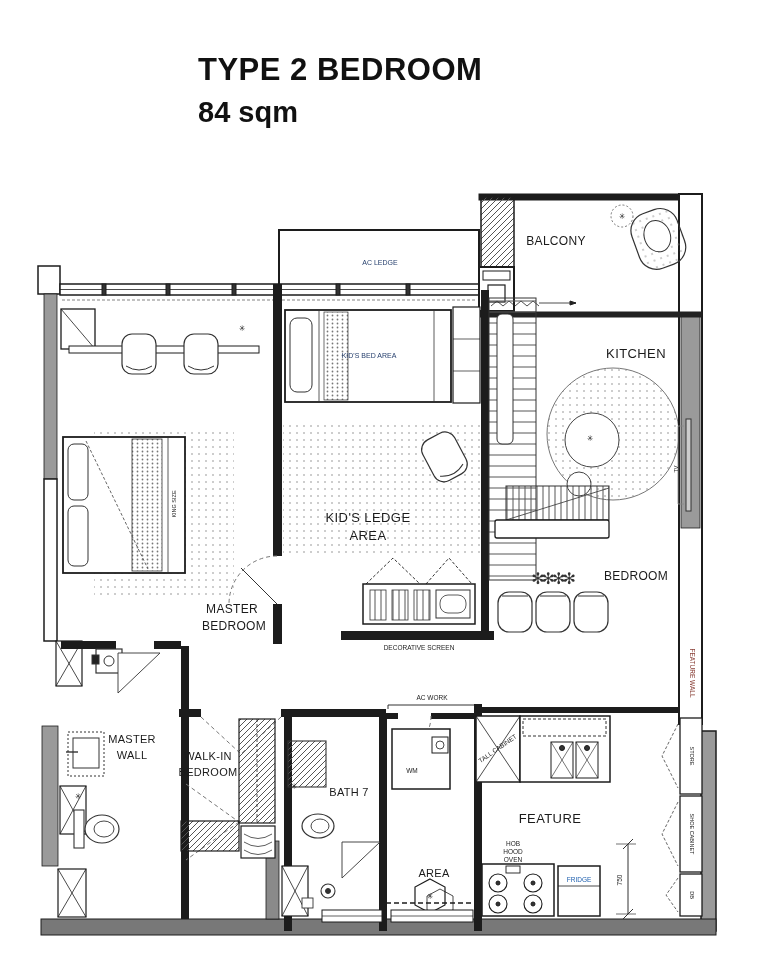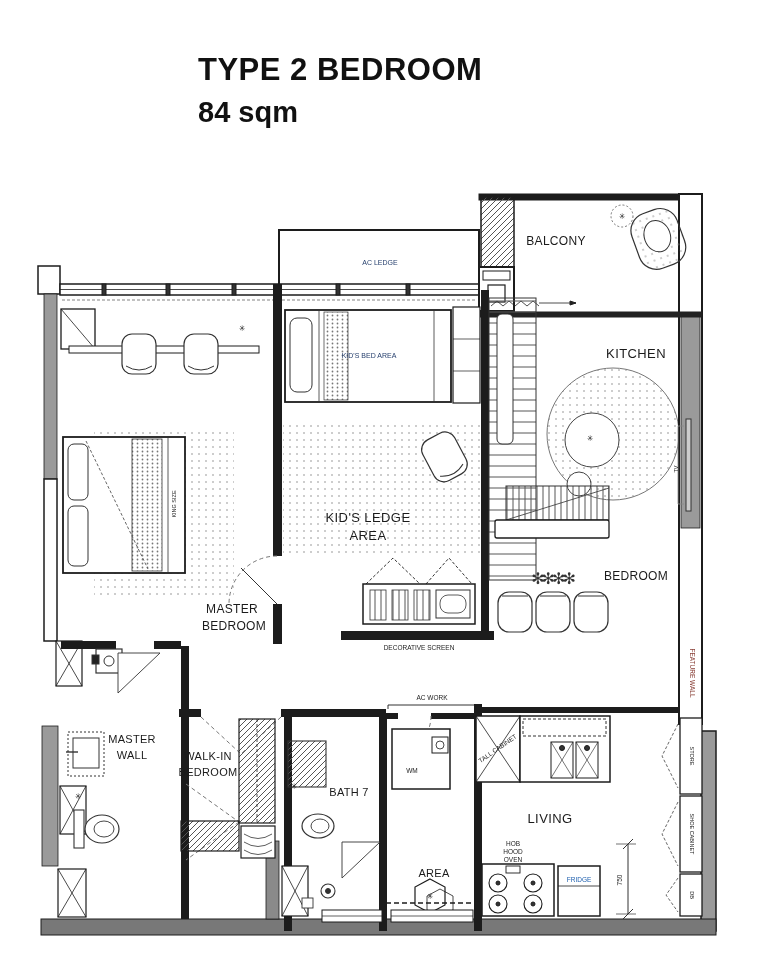--- a/index.html
+++ b/index.html
@@ -334,21 +334,21 @@
     <div class="lbl s13" style="left:332px;top:350px">AREA</div>
     <div class="lbl s12" style="left:196px;top:423px">MASTER</div>
     <div class="lbl s12" style="left:198px;top:440px">BEDROOM</div>
     <div class="lbl s12" style="left:600px;top:390px">BEDROOM</div>
     <div class="lbl s11" style="left:96px;top:554px">MASTER</div>
     <div class="lbl s11" style="left:96px;top:570px">WALL</div>
     <div class="lbl s11" style="left:172px;top:571px">WALK-IN</div>
     <div class="lbl s11" style="left:172px;top:587px">BEDROOM</div>
     <div class="lbl s11" style="left:313px;top:607px">BATH 7</div>
     <div class="lbl s11" style="left:398px;top:688px">AREA</div>
-    <div class="lbl s13" style="left:514px;top:633px">LIVING</div>
+    <div class="lbl s13" style="left:514px;top:633px">FEATURE</div>
 
     <div class="lbl s5 vert thin" style="left:139px;top:318px">KING SIZE</div>
     <div class="lbl s6 thin" style="left:383px;top:462px">DECORATIVE SCREEN</div>
     <div class="lbl s6 thin" style="left:396px;top:512px">AC WORK</div>
     <div class="lbl s6 thin" style="left:376px;top:585px">WM</div>
     <div class="lbl s6 diag thin" style="left:462px;top:563px">TALL CABINET</div>
     <div class="lbl s6 thin" style="left:477px;top:658px">HOB</div>
     <div class="lbl s6 thin" style="left:477px;top:666px">HOOD</div>
     <div class="lbl s6 thin" style="left:477px;top:674px">OVEN</div>
     <div class="lbl s6 blue thin" style="left:543px;top:694px">FRIDGE</div>

